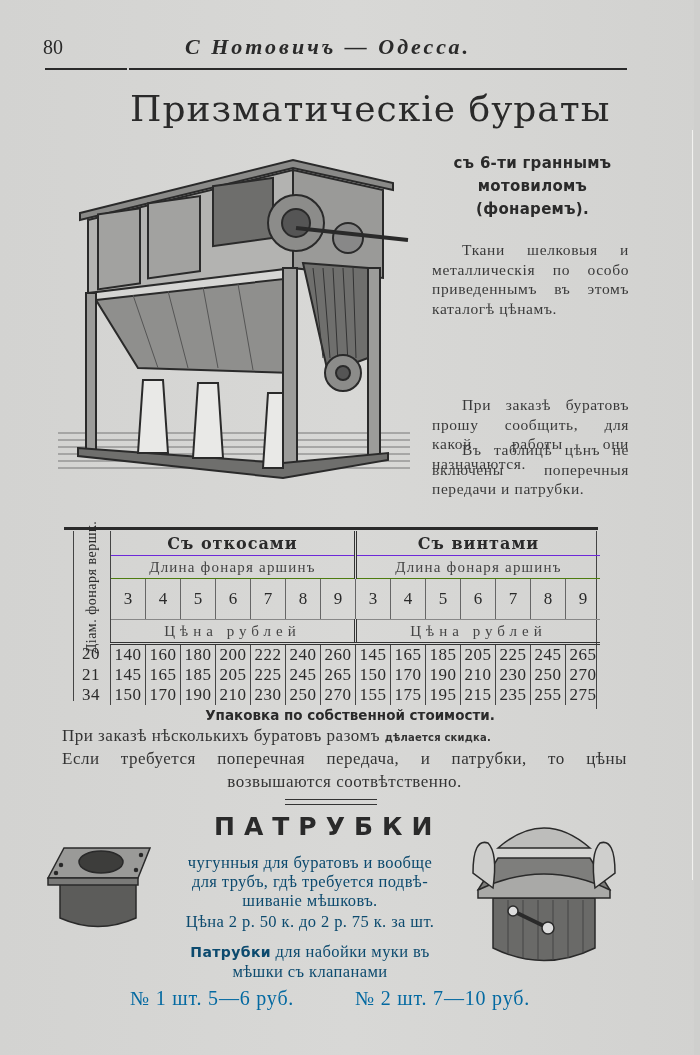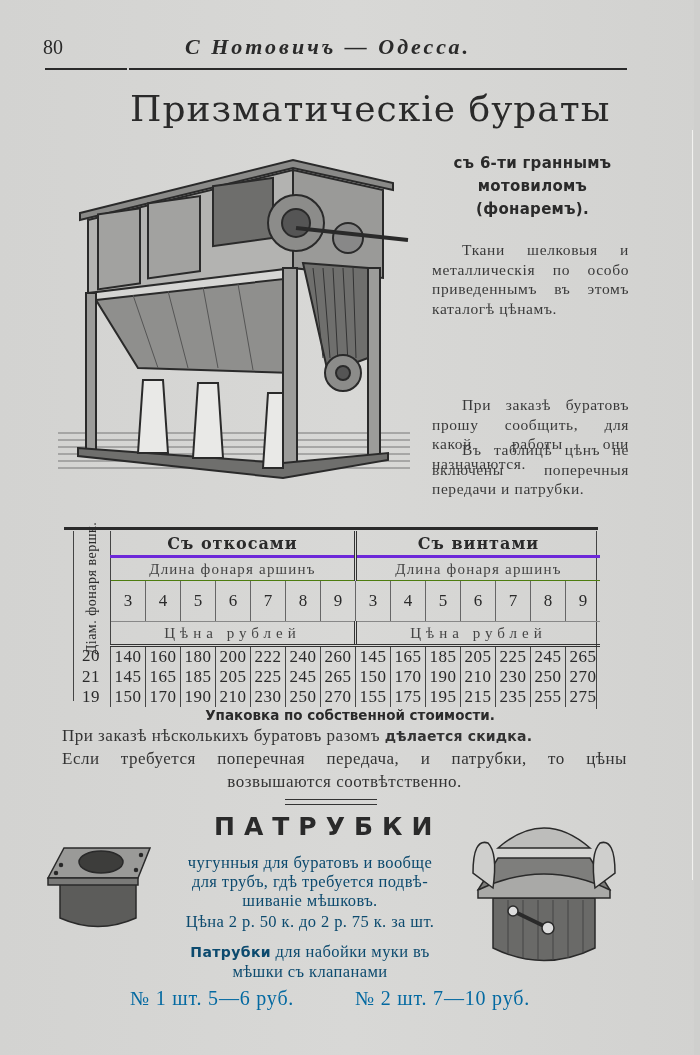--- a/index.html
+++ b/index.html
@@ -24,36 +24,36 @@
   .subtitle { position: absolute; left: 430px; top: 152px; width: 205px; text-align: center; font-family: "DejaVu Sans", sans-serif; font-weight: bold; font-size: 15px; line-height: 23px; letter-spacing: 0.3px; }
   .side-text { position: absolute; left: 432px; width: 197px; font-size: 15.5px; line-height: 19.5px; text-align: justify; letter-spacing: 0.6px; color: #3a3a3a; }
   .side-text p { margin: 0; text-indent: 30px; }
 
   .machine-illus { position: absolute; left: 58px; top: 158px; width: 352px; height: 330px; }
   .rule-table { position: absolute; left: 64px; top: 527px; width: 534px; height: 3px; background: #2a2a2a; }
   table.prices { position: absolute; left: 72px; top: 531px; border-collapse: collapse; font-size: 16px; }
   table.prices td, table.prices th { padding: 0; text-align: center; font-weight: normal; }
   .vhead { width: 38px; border-right: 1px solid #444; position: relative; }
   .vhead span { position: absolute; left: 50%; top: 50%; transform: translate(-50%,-50%) rotate(-90deg); white-space: nowrap; font-size: 14px; line-height: 15px; letter-spacing: 0.5px; text-align: center; }
-  .grp-title { font-family: "DejaVu Serif", serif; font-weight: bold !important; font-size: 16px; letter-spacing: 1px; height: 24px; border-bottom: 3px solid #6d28d9; }
+  .grp-title { font-family: "DejaVu Serif", serif; font-weight: bold !important; font-size: 16px; letter-spacing: 1px; height: 24px; border-bottom: 1px solid #6d28d9; }
   .grp-sub { font-size: 15px; letter-spacing: 1.2px; height: 22px; border-bottom: 1px solid #4d7c0f; color: #444; }
   .len { height: 40px; font-size: 17px; border-bottom: 1px solid #888; width: 34px; }
   .len + .len { border-left: 1px solid #666; }
   .price-lbl { font-size: 15px; letter-spacing: 5px; height: 22px; color: #444; }
   .sep { border-left: 3px double #333; }
   .hdr-bottom td { border-bottom: 3px double #333; }
   .data td { font-size: 17px; height: 20px; letter-spacing: 0.5px; width: 34px; }
   .data td.cell { border-left: 1px solid #444; margin-left: 40px; }
   .data td.dia { width: 38px; }
   .tbl-left { position: absolute; left: 73px; top: 531px; width: 1px; height: 170px; background: #444; }
   .tbl-right { position: absolute; left: 596px; top: 531px; width: 1px; height: 178px; background: #444; }
 
   .center-bold { position: absolute; left: 0; width: 700px; text-align: center; font-family: "DejaVu Sans", sans-serif; font-weight: bold; font-size: 13.5px; top: 707px; }
   .para { position: absolute; left: 62px; width: 565px; font-size: 17px; line-height: 20px; letter-spacing: 0.5px; color: #333; }
-  .para b { font-family: "DejaVu Sans", sans-serif; font-size: 14px; letter-spacing: 0.2px; }
+  .para b { font-family: "DejaVu Sans", sans-serif; font-size: 10px; letter-spacing: 0.2px; }
   .para.center { text-align: center; }
   .double-rule { position: absolute; left: 285px; top: 799px; width: 92px; height: 4px; border-top: 1px solid #333; border-bottom: 1px solid #333; }
 
   .section-title { position: absolute; left: 214px; top: 812px; font-family: "DejaVu Sans", sans-serif; font-weight: bold; font-size: 25px; letter-spacing: 9px; }
   .pipe-text { position: absolute; left: 160px; width: 300px; text-align: center; font-size: 16.5px; line-height: 19px; letter-spacing: 0.4px; color: #0c4a6e; }
   .pipe-text b { font-family: "DejaVu Sans", sans-serif; font-size: 14px; }
   .price-line { position: absolute; top: 987px; font-size: 20px; letter-spacing: 0.8px; color: #0369a1; }
 
   .illus-pipe1 { position: absolute; left: 46px; top: 840px; width: 106px; height: 92px; }
   .illus-pipe2 { position: absolute; left: 468px; top: 818px; width: 152px; height: 150px; }
@@ -204,21 +204,21 @@
     <td class="cell">265</td>
     <td class="cell sep">150</td>
     <td class="cell">170</td>
     <td class="cell">190</td>
     <td class="cell">210</td>
     <td class="cell">230</td>
     <td class="cell">250</td>
     <td class="cell">270</td>
   </tr>
   <tr class="data">
-    <td class="dia">19</td>
+    <td class="dia">34</td>
     <td class="cell">150</td>
     <td class="cell">170</td>
     <td class="cell">190</td>
     <td class="cell">210</td>
     <td class="cell">230</td>
     <td class="cell">250</td>
     <td class="cell">270</td>
     <td class="cell sep">155</td>
     <td class="cell">175</td>
     <td class="cell">195</td>

